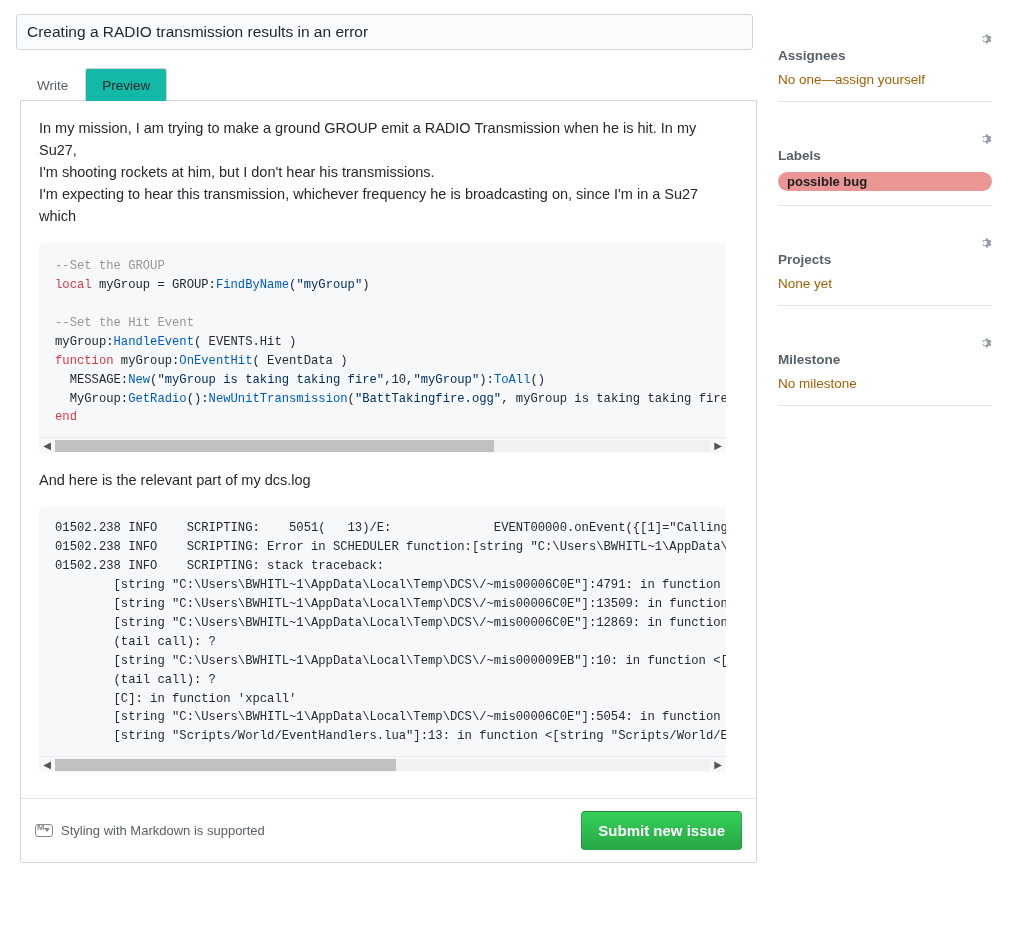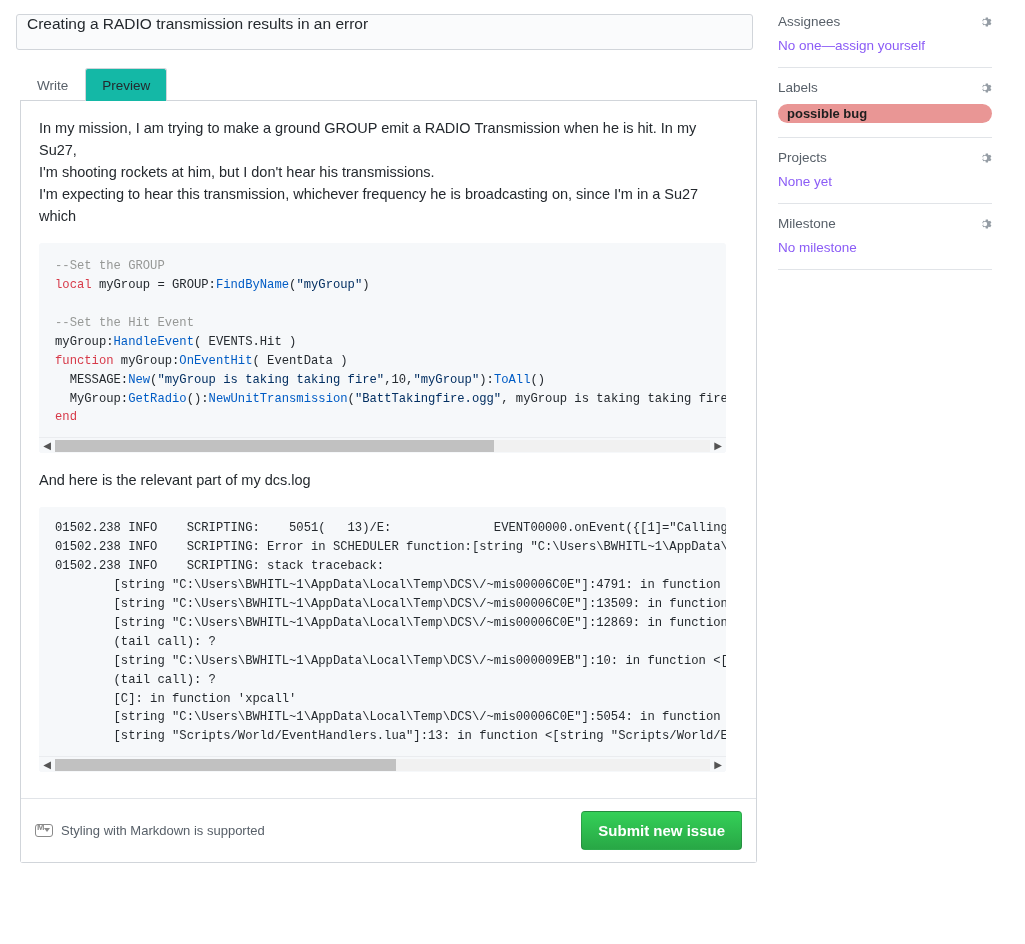--- a/index.html
+++ b/index.html
@@ -28,20 +28,21 @@
     padding: 14px 14px 0 16px;
   }
 
   .title-box {
     width: 737px;
     height: 36px;
     border: 1px solid #d1d5da;
     border-radius: 3px;
     background: #fafbfc;
     display: flex;
+    align-items: center;
     padding: 0 10px;
     font-size: 15.5px;
     color: #24292e;
     margin-bottom: 14px;
   }
 
   .tabs {
     display: flex;
     align-items: flex-end;
     height: 37px;
@@ -207,31 +208,32 @@
   }
   .side-section:last-child { border-bottom: 1px solid #e1e4e8; }
   .side-head {
     display: flex;
     align-items: center;
     justify-content: space-between;
     margin-bottom: 9px;
   }
   .side-title {
     font-size: 13.5px;
-    font-weight: normal;
+    font-weight: bold;
     color: #586069;
+    margin-top: 34px;
   }
   .gear {
     width: 14px; height: 14px;
     color: #959da5;
     flex: 0 0 auto;
     cursor: pointer;
   }
   .side-empty {
-    color: #8b5cf6;
+    color: #a16207;
     font-size: 13.5px;
   }
   .label-chip {
     display: block;
     background: #e99695;
     color: #1e1e1e;
     border-radius: 12px;
     padding: 2px 9px;
     font-size: 13px;
     font-weight: bold;

